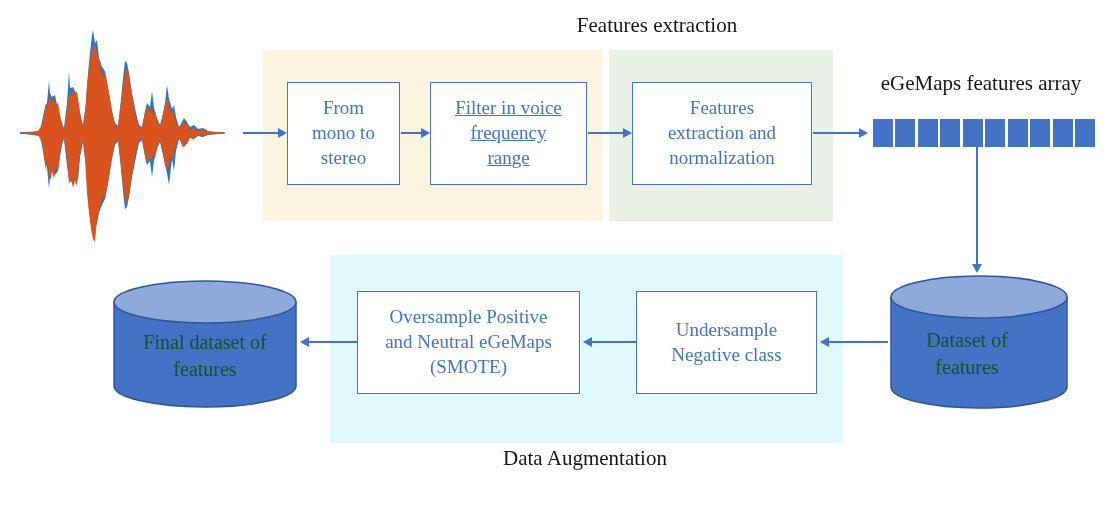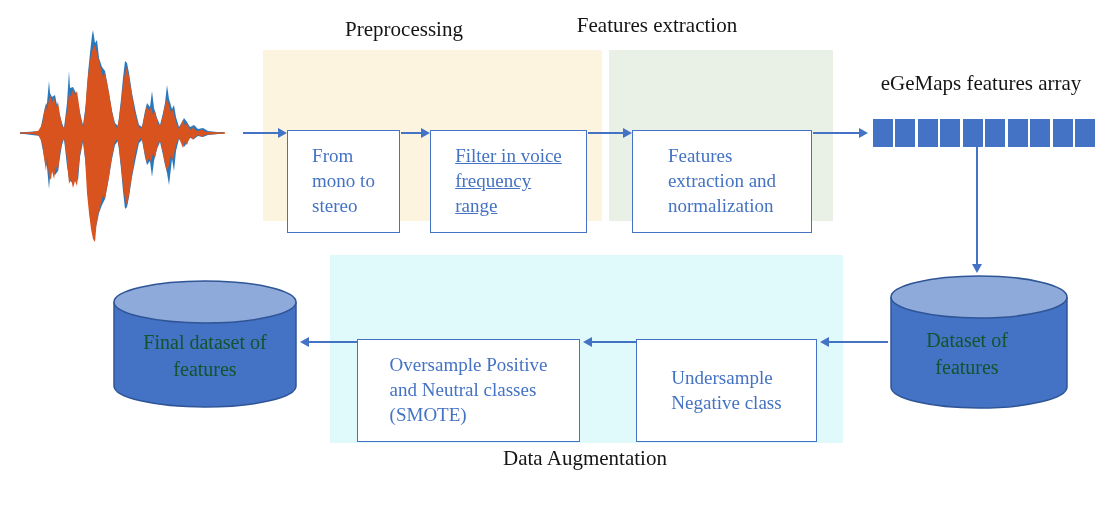--- a/index.html
+++ b/index.html
@@ -13,21 +13,21 @@
     white-space:nowrap;
   }
   .panel { position:absolute; }
   .panel-cream { left:263px; top:50px; width:339px; height:171px; background:#FCF4DF; }
   .panel-green { left:609px; top:50px; width:224px; height:171px; background:#E9F1E6; }
   .panel-cyan  { left:330px; top:255px; width:513px; height:188px; background:#E0F9FB; }
   .pbox {
     position:absolute; box-sizing:border-box; background:#ffffff;
     border:1.5px solid #4472C4; color:#4472C4;
     display:flex; align-items:center; justify-content:center;
-    text-align:left; font-size:19px; line-height:1.3; white-space:pre-line;margin-top:48px;
+    text-align:center; font-size:19px; line-height:1.3; white-space:pre-line;
   }
   .box-mono   { left:287px; top:82px;  width:113px; height:103px; }
   .box-filter { left:430px; top:82px;  width:157px; height:103px;text-decoration:underline; }
   .box-featnorm { left:632px; top:82px; width:180px; height:103px; }
   .box-under  { left:636px; top:291px; width:181px; height:103px; }
   .box-over   { left:357px; top:291px; width:223px; height:103px; }
 
   .farray { position:absolute; left:873px; top:119px; width:222px; height:28px;
             display:flex; gap:2.5px; }
   .farray .cell { flex:1; background:#4472C4; }
@@ -68,21 +68,20 @@
 </style>
 </head>
 <body>
 
 <div class="canvas">
 
   <div class="panel panel-cream"></div>
   <div class="panel panel-green"></div>
   <div class="panel panel-cyan"></div>
 
-  <div class="title" style="left:254px; top:17px; width:300px;">Preprocessing</div>
   <div class="title" style="left:507px; top:13px; width:300px;">Features extraction</div>
   <div class="title" style="left:831px; top:71px; width:300px;">eGeMaps features array</div>
   <div class="title" style="left:435px; top:446px; width:300px;">Data Augmentation</div>
 
   <svg class="waveform" width="220" height="230" viewBox="0 0 220 230">
     <path d="M8 115 H213" stroke="#D9531E" stroke-width="1.6" fill="none"></path>
     <path fill="#2878BE" d="
       M8 114.5 L28 113 L33 89 L35 85 L37 63 L38 75 L40 79 L43 77 L45 87 L50 105 L52 110
       L55 85 L57 53 L58 70 L61 69 L64 75 L68 95 L71 107
       L74 85 L76 55 L78 35 L80 17 L81 12 L83 25 L85 22 L87 40 L90 49 L93 53 L96 69 L100 93 L103 105
@@ -124,21 +123,21 @@
 stereo</div>
   <div class="pbox box-filter">Filter in voice
 frequency
 range</div>
   <div class="pbox box-featnorm">Features
 extraction and
 normalization</div>
   <div class="pbox box-under">Undersample
 Negative class</div>
   <div class="pbox box-over">Oversample Positive
-and Neutral classes
+and Neutral eGeMaps
 (SMOTE)</div>
 
   <div class="farray">
       <div class="cell"></div>
       <div class="cell"></div>
       <div class="cell"></div>
       <div class="cell"></div>
       <div class="cell"></div>
       <div class="cell"></div>
       <div class="cell"></div>

